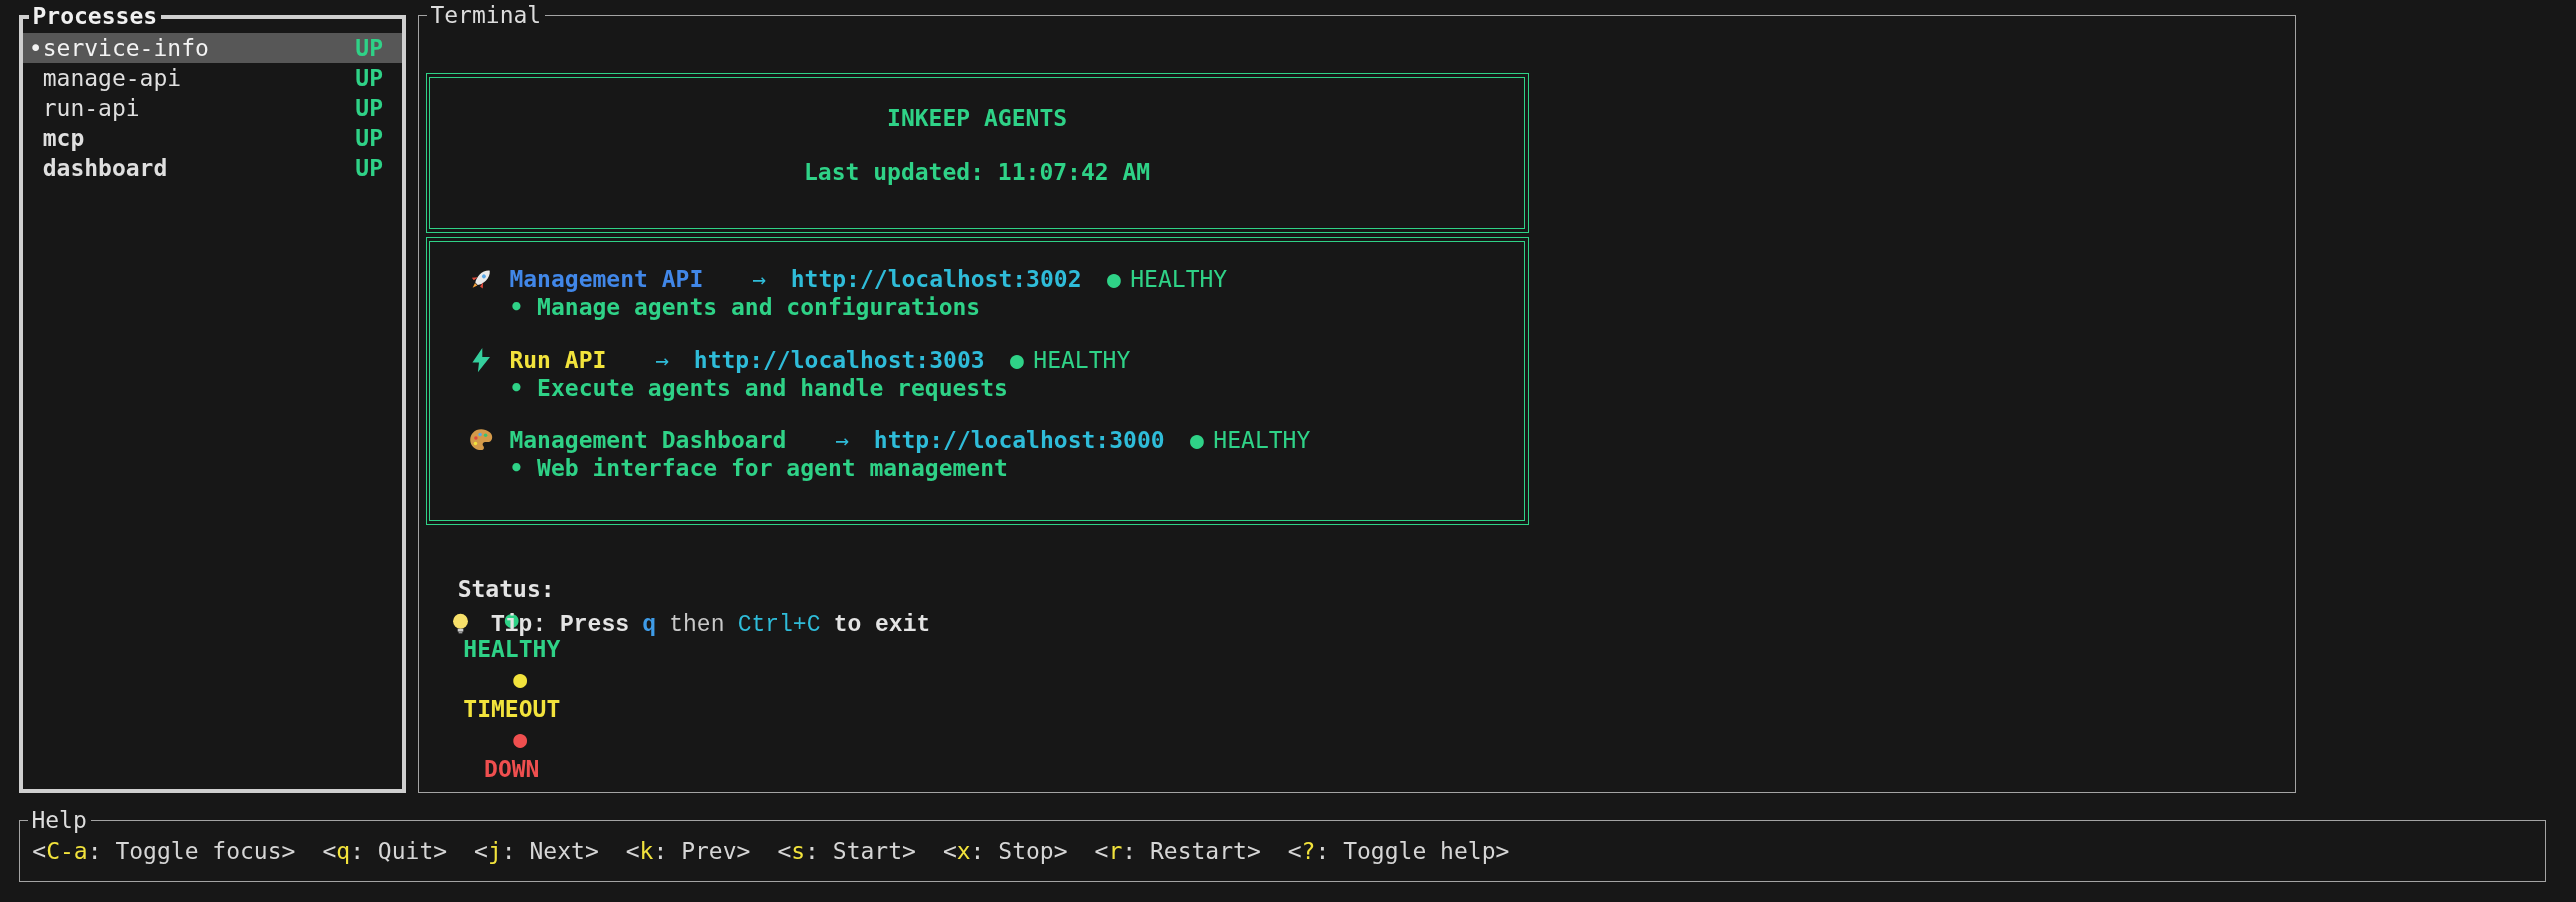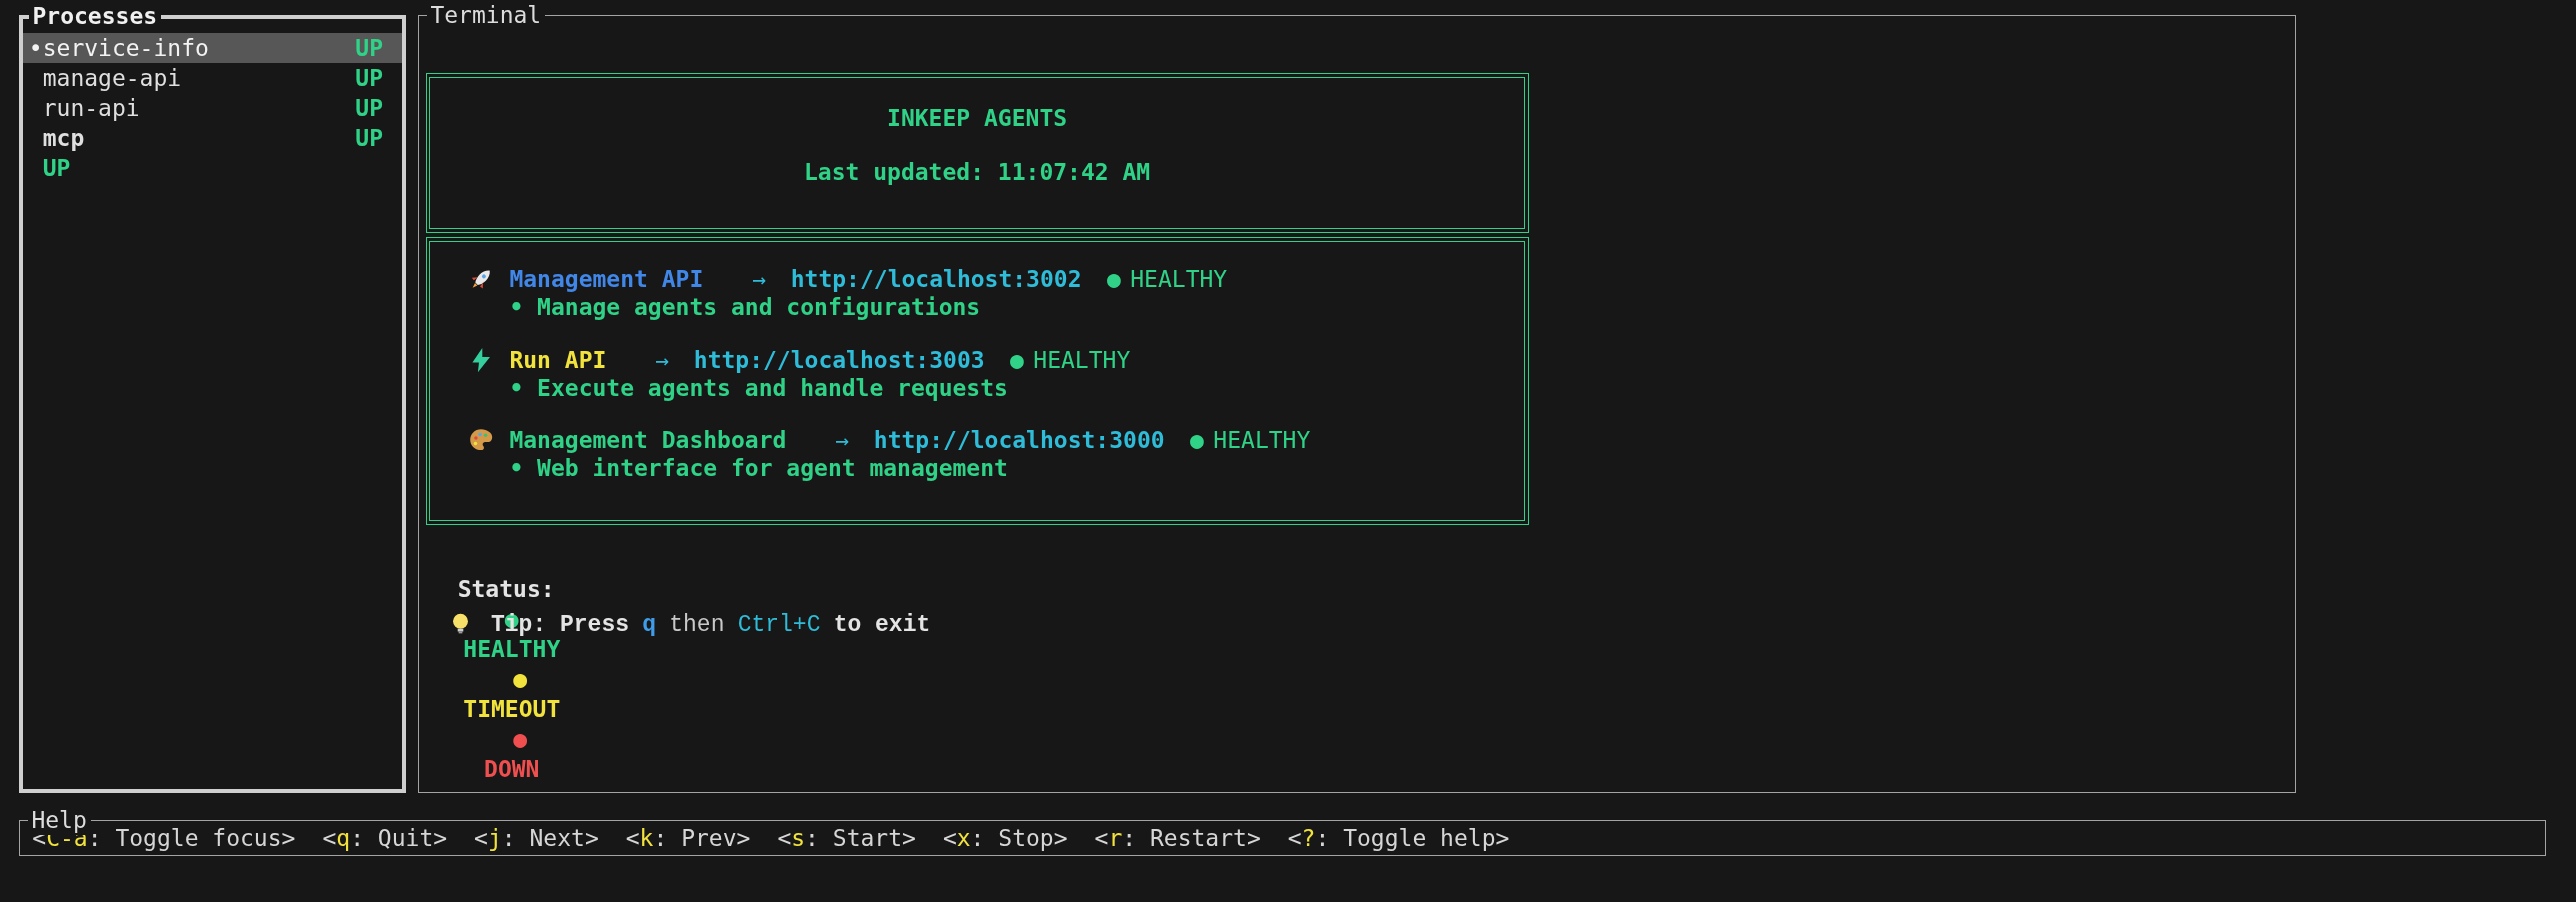--- a/index.html
+++ b/index.html
@@ -62,21 +62,21 @@
   .tip-line{position:absolute;left:30px;top:594px;height:30px;line-height:30px;display:flex;align-items:center;white-space:pre;font-family:Liberation Mono, monospace;}
   .tip-icon{display:inline-flex;width:42px;align-items:center;}
   .tip-icon svg{width:23px;height:28px;}
   .tip-seg{margin-right:13.2px;}
   .tip-strong{font-weight:bold;color:var(--text);}
   .tip-key{font-weight:bold;color:#3f9ce8;}
   .tip-plain{color:var(--text-dim);}
   .tip-cyan{color:var(--cyan);}
 
   
-  .p-help{left:19px;top:820px;width:2527px;height:36px;border:1.9px solid var(--border);}
+  .p-help{left:19px;top:820px;width:2527px;height:62px;border:1.9px solid var(--border);}
   .p-help .panel-title{top:-16px;left:7.6px;}
   .help-line{display:flex;align-items:center;height:100%;padding-left:12.3px;white-space:pre;color:#d6d6d6;}
   .help-item{margin-right:27px;}
   .h-key{color:var(--yellow);}
 </style>
 </head>
 <body>
 
 <div class="screen">
 
@@ -98,20 +98,21 @@
         <span class="proc-name">run-api</span>
         <span class="proc-status">UP</span>
       </div>
       <div class="proc-row">
         <span class="proc-marker"> </span>
         <span class="proc-name bold">mcp</span>
         <span class="proc-status">UP</span>
       </div>
       <div class="proc-row">
         <span class="proc-marker"> </span>
+        <span class="proc-name bold">dashboard</span>
         <span class="proc-status">UP</span>
       </div>
     </div>
   </section>
 
   <section class="panel p-terminal">
     <span class="panel-title">Terminal</span>
     <div class="term-content">
 
       <div class="dbox hdr-box">

